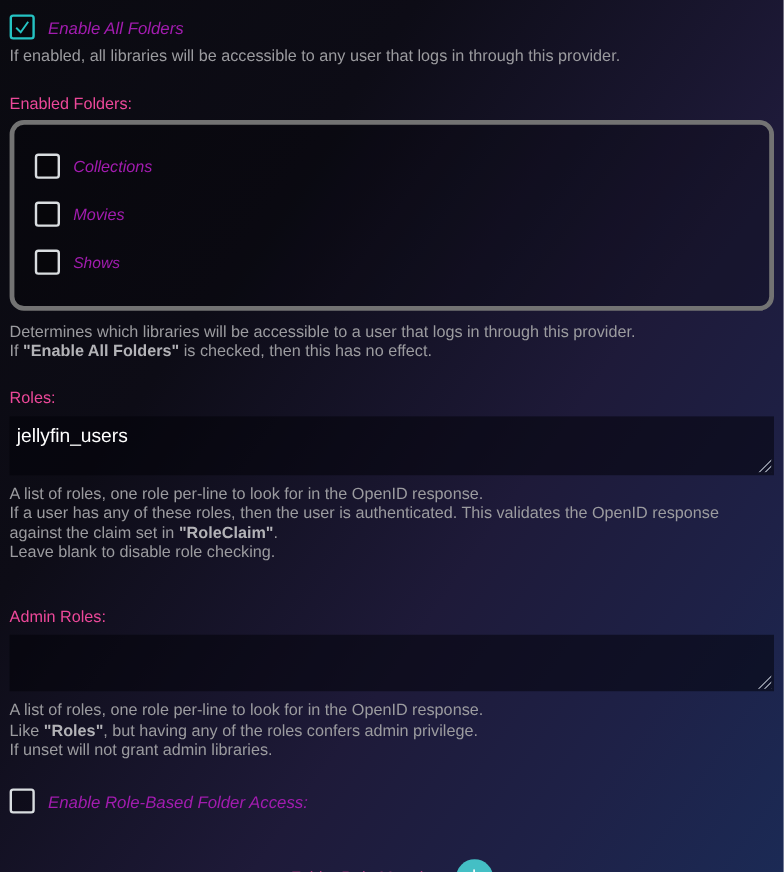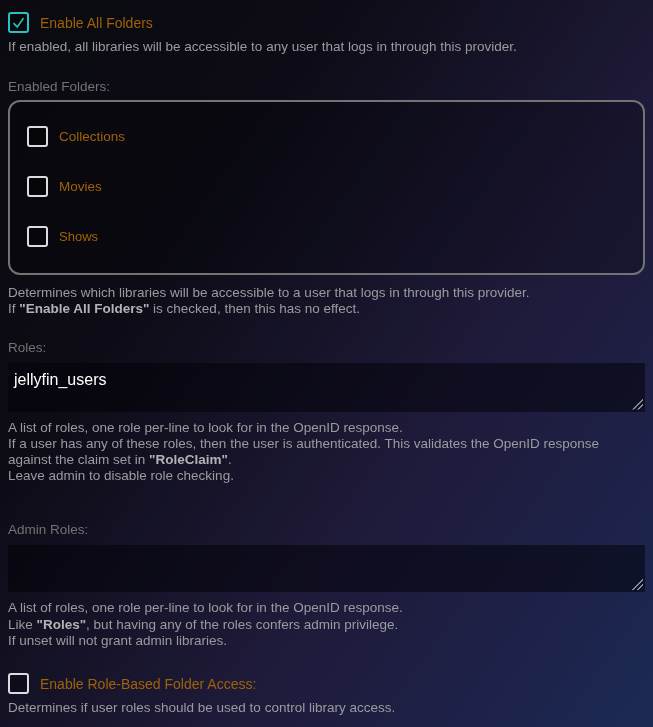--- a/index.html
+++ b/index.html
@@ -16,36 +16,36 @@
   .cb-row { display: flex; align-items: center; gap: 11px; }
   .checkbox {
     width: 21px; height: 21px; flex: 0 0 21px;
     border: 2px solid #d9dde0; border-radius: 3px;
     background: rgba(0,0,0,0.25);
     display: flex; align-items: center; justify-content: center;
     cursor: pointer;
   }
   .checkbox.checked { border-color: #25c3c3; }
   .checkbox svg { display: block; }
-  .cb-label { font-size: 14px; color: #a16207; cursor: pointer; }
+  .cb-label { font-size: 14px; color: #a21caf; cursor: pointer; font-style: italic; }
 
   .desc {
     font-size: 13.5px; line-height: 16.2px; color: #9b9b9f;
   }
   .desc b { color: #b3b3b7; font-weight: 700; }
 
-  .field-label { font-size: 13.5px; color: #737373; }
+  .field-label { font-size: 13.5px; color: #ec4899; }
 
   
   .folder-box {
-    border: 2px solid #737373;
+    border: 4px solid #737373;
     border-radius: 12px;
     background: rgba(0,0,0,0.22);
     padding: 24px 16px 26px 17px;
-    display: flex; flex-direction: column; gap: 29px;
+    display: flex; flex-direction: column; gap: 19px;
   }
 
   
   .ta-wrap { position: relative; }
   textarea {
     display: block; width: 100%;
     background: rgba(2,2,8,0.52);
     border: none; outline: none; resize: none;
     color: #ffffff;
     font-family: "Liberation Sans", "DejaVu Sans", sans-serif;
@@ -116,39 +116,38 @@
   </div>
 
   <div class="field-label mt22">Roles:</div>
   <div class="ta-wrap mt8">
     <textarea rows="2" style="height: 49px;">jellyfin_users</textarea>
     <span class="resize-handle"></span>
   </div>
   <div class="desc mt8">
     <span>A list of roles, one role per-line to look for in the OpenID response.</span><br>
     <span>If a user has any of these roles, then the user is authenticated. This validates the OpenID response against the claim set in </span><b>"RoleClaim"</b><span>.</span><br>
-    <span>Leave admin to disable role checking.</span>
+    <span>Leave blank to disable role checking.</span>
   </div>
 
   <div class="field-label mt26">Admin Roles:</div>
   <div class="ta-wrap mt8">
     <textarea rows="2" style="height: 47px;"></textarea>
     <span class="resize-handle"></span>
   </div>
   <div class="desc mt8">
     <span>A list of roles, one role per-line to look for in the OpenID response.</span><br>
     <span>Like </span><b>"Roles"</b><span>, but having any of the roles confers admin privilege.</span><br>
     <span>If unset will not grant admin libraries.</span>
   </div>
 
   <div class="cb-row mt24">
     <span class="checkbox"></span>
     <span class="cb-label">Enable Role-Based Folder Access:</span>
   </div>
-  <div class="desc mt6">Determines if user roles should be used to control library access.</div>
 
   <div class="fab-row mt26">
     <span class="field-label">Folder Role Mapping:</span>
     <button class="fab">
       <span>+</span>
     </button>
   </div>
 
 </div>
 

